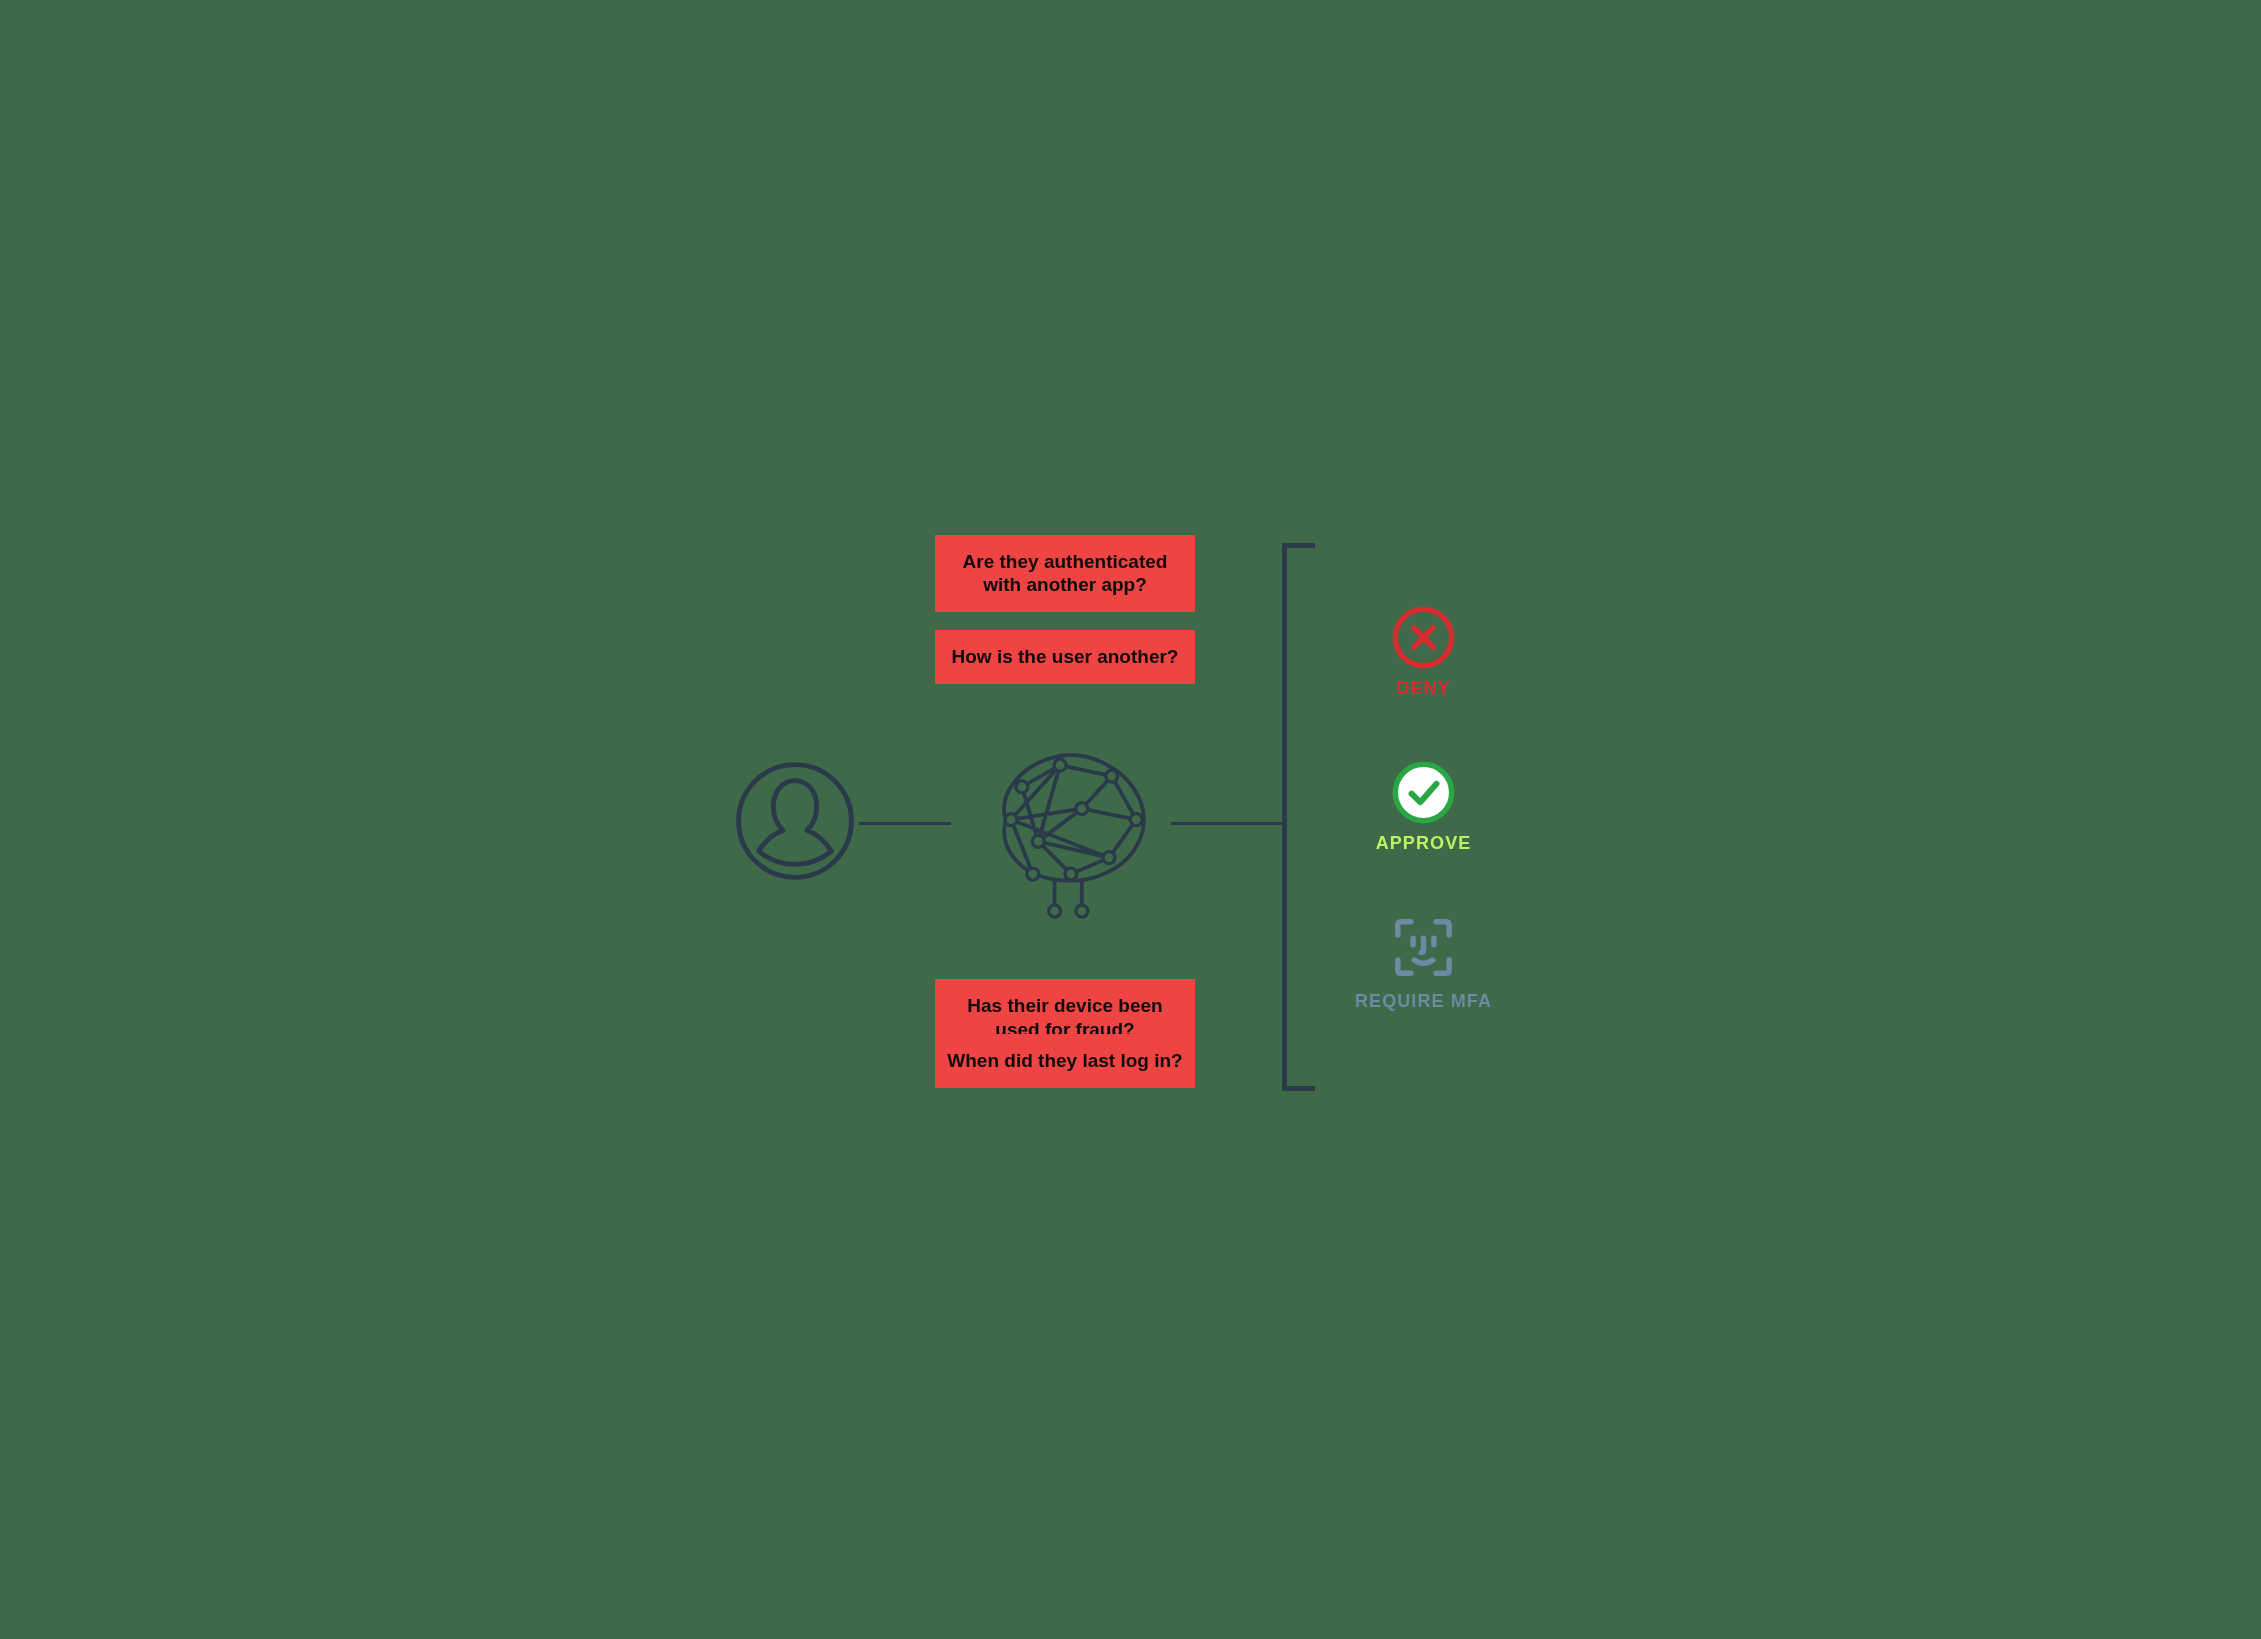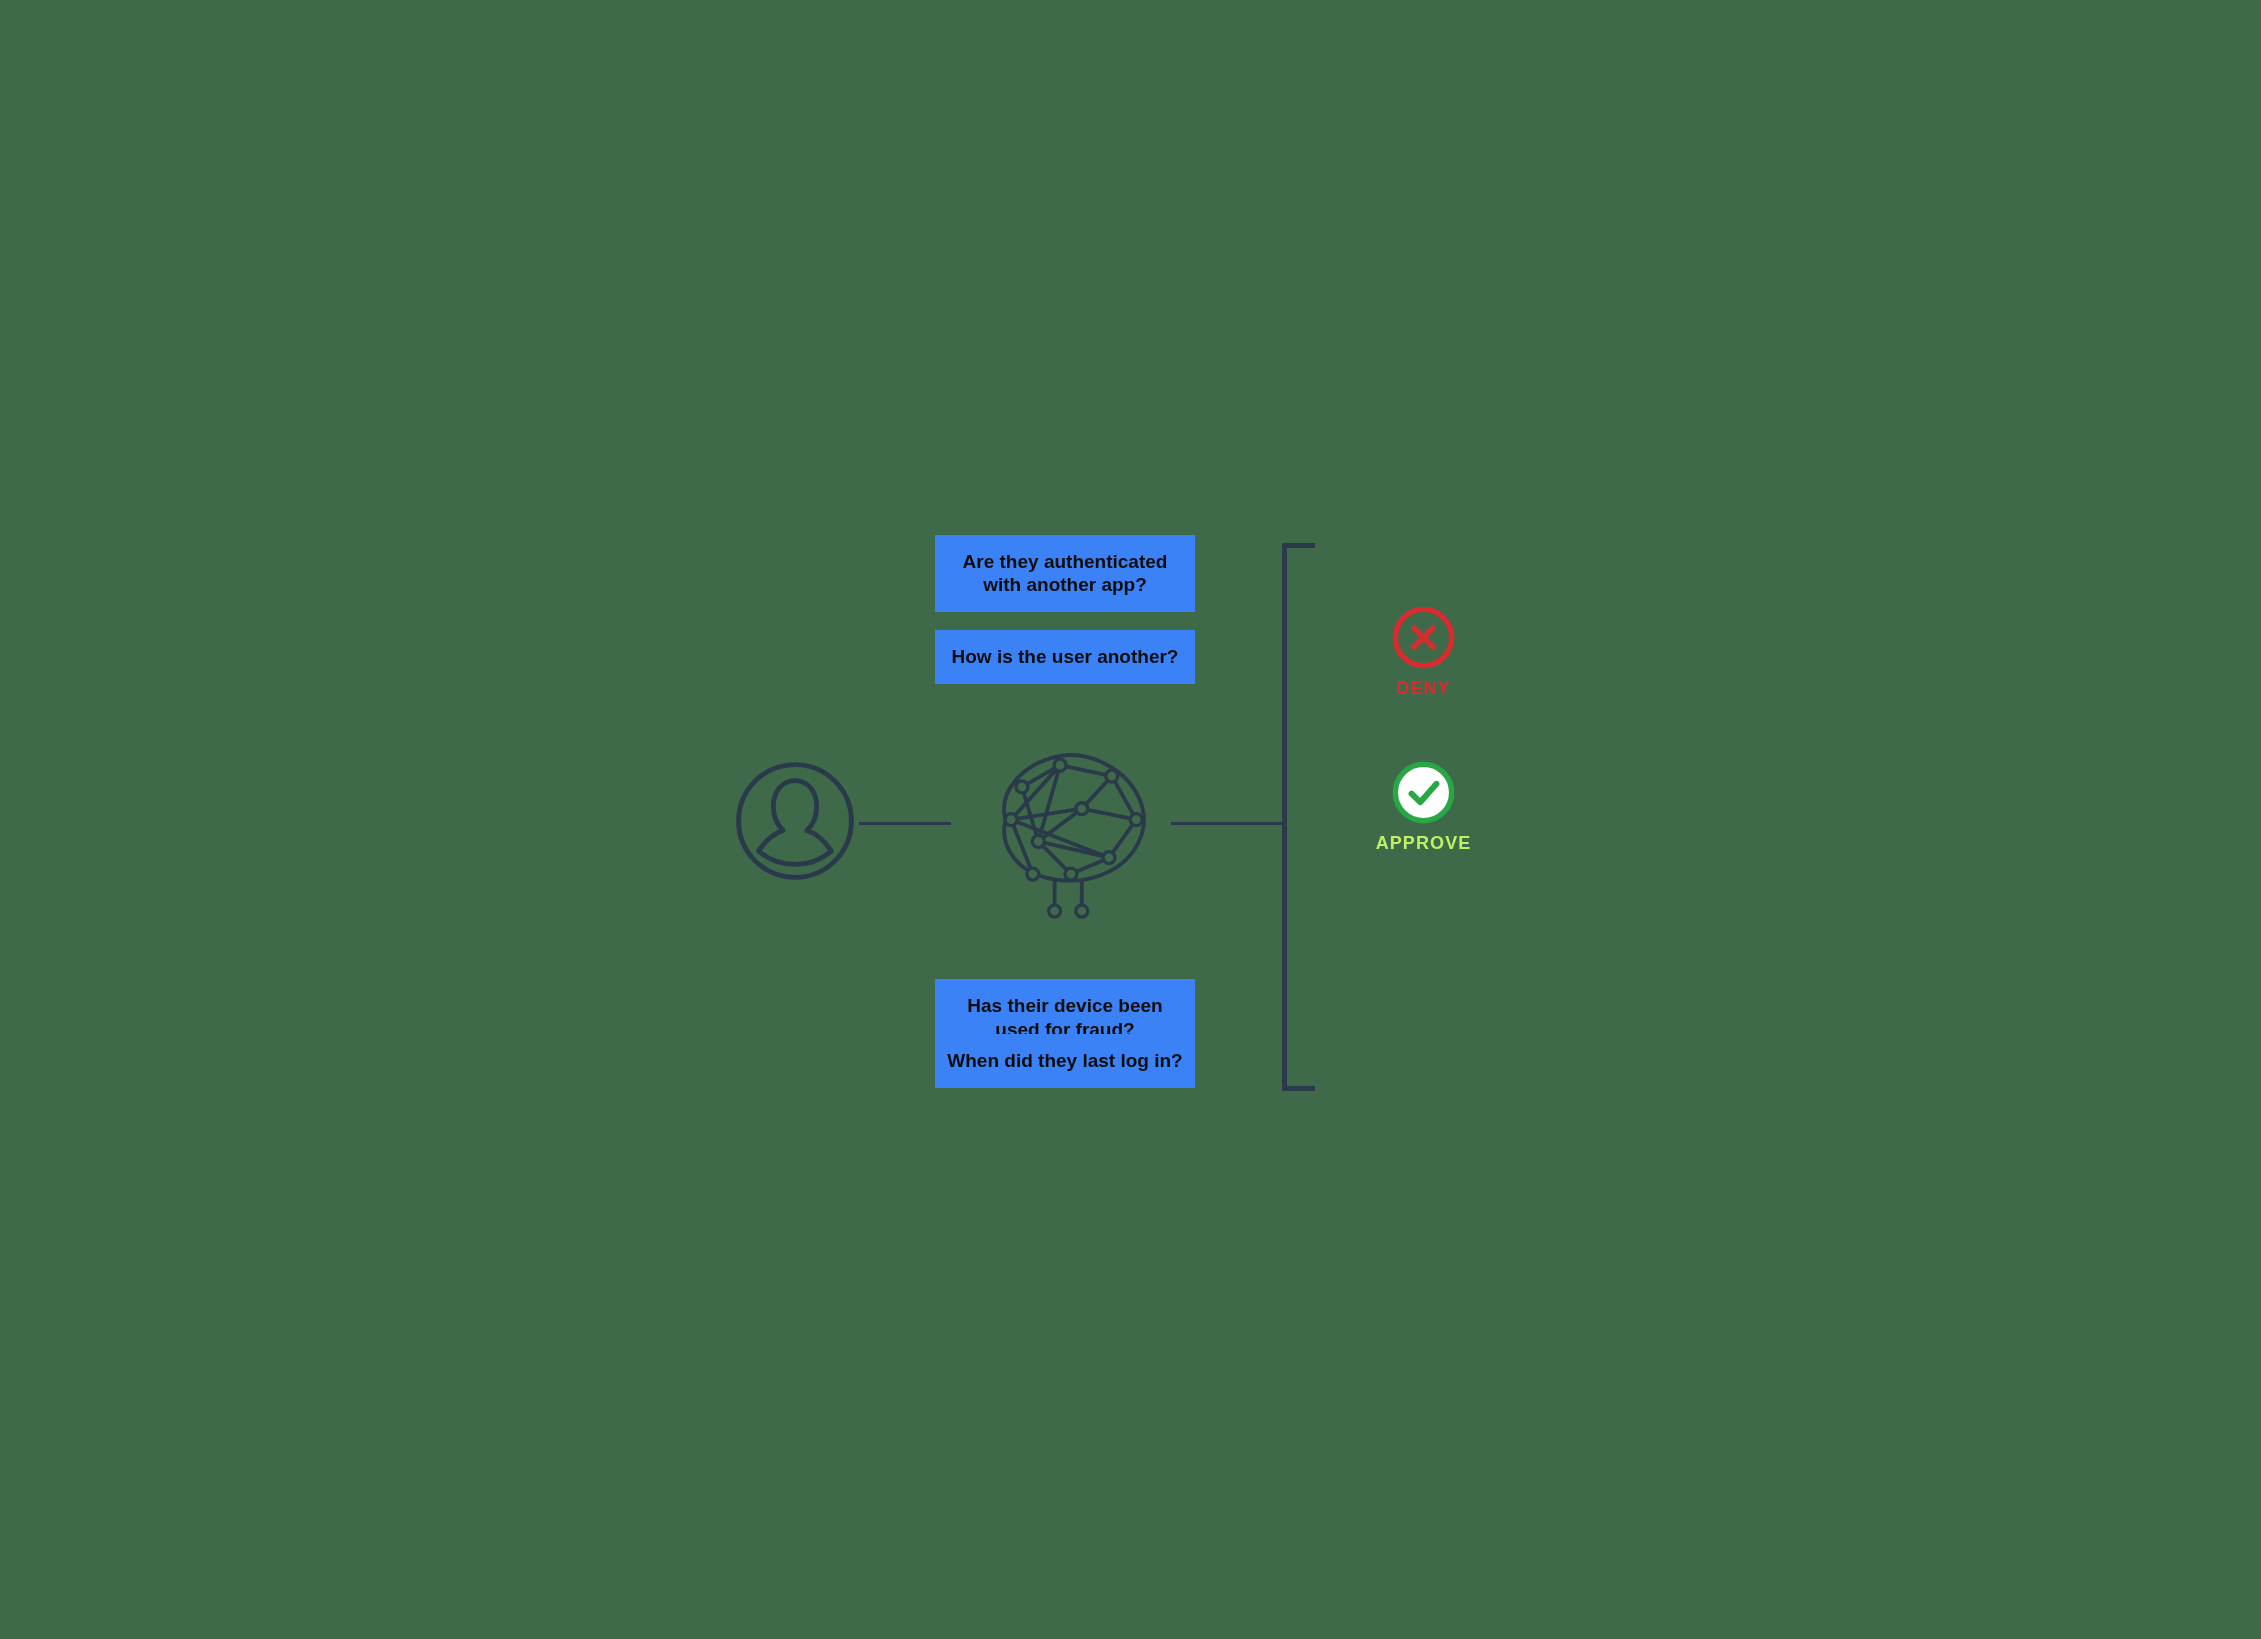--- a/index.html
+++ b/index.html
@@ -22,21 +22,21 @@
   .line-h2{left:453px;top:301px;width:111px;height:3.3px;}
   
   .bracket{position:absolute;left:564px;top:22px;width:33px;height:548px;}
   .bracket .top,.bracket .bottom{position:absolute;left:0;height:5.4px;width:33px;background:#2b3a4a;}
   .bracket .top{top:0;}
   .bracket .bottom{bottom:0;}
   .bracket .vert{position:absolute;left:0;top:0;width:5.4px;height:100%;background:#2b3a4a;}
   
   .card{
     position:absolute;left:217px;width:260px;
-    background:#3b82f6;color:#0d0d0d;
+    background:#ef4444;color:#0d0d0d;
     text-align:center;font-size:19px;line-height:1.25;
     font-weight:600;
     padding:15px 11px;box-sizing:border-box;
   }
   
   .brain{position:absolute;left:255px;top:217px;}
   
   .outcome{position:absolute;left:608px;width:195px;text-align:center;}
   .outcome svg{display:block;margin:0 auto;}
   .outcome .label{
@@ -150,15 +150,34 @@
   </div>
 
   <div class="outcome approve">
     <svg width="65" height="65" viewBox="0 0 120 120">
       <circle cx="60" cy="60" r="52" fill="#ffffff" stroke="#2aa745" stroke-width="10"></circle>
       <polyline points="38,62 54,78 84,44" fill="none" stroke="#2aa745" stroke-width="11" stroke-linecap="round" stroke-linejoin="round"></polyline>
     </svg>
     <div class="label">APPROVE</div>
   </div>
 
+  <div class="outcome mfa">
+    <svg width="71" height="71" viewBox="0 0 130 130">
+      <g fill="none" stroke="#6c8aa3" stroke-width="10" stroke-linecap="round">
+
+        <path d="M18 42 V24 Q18 18 24 18 H42"></path>
+        <path d="M112 42 V24 Q112 18 106 18 H88"></path>
+        <path d="M18 88 V106 Q18 112 24 112 H42"></path>
+        <path d="M112 88 V106 Q112 112 106 112 H88"></path>
+
+        <line x1="46" y1="48" x2="46" y2="60"></line>
+        <line x1="84" y1="48" x2="84" y2="60"></line>
+
+        <path d="M65 48 V70 Q65 74 61 74"></path>
+
+        <path d="M48 88 Q65 100 82 88"></path>
+      </g>
+    </svg>
+    <div class="label">REQUIRE MFA</div>
+  </div>
 
 </div>
 
 
 </body></html>

